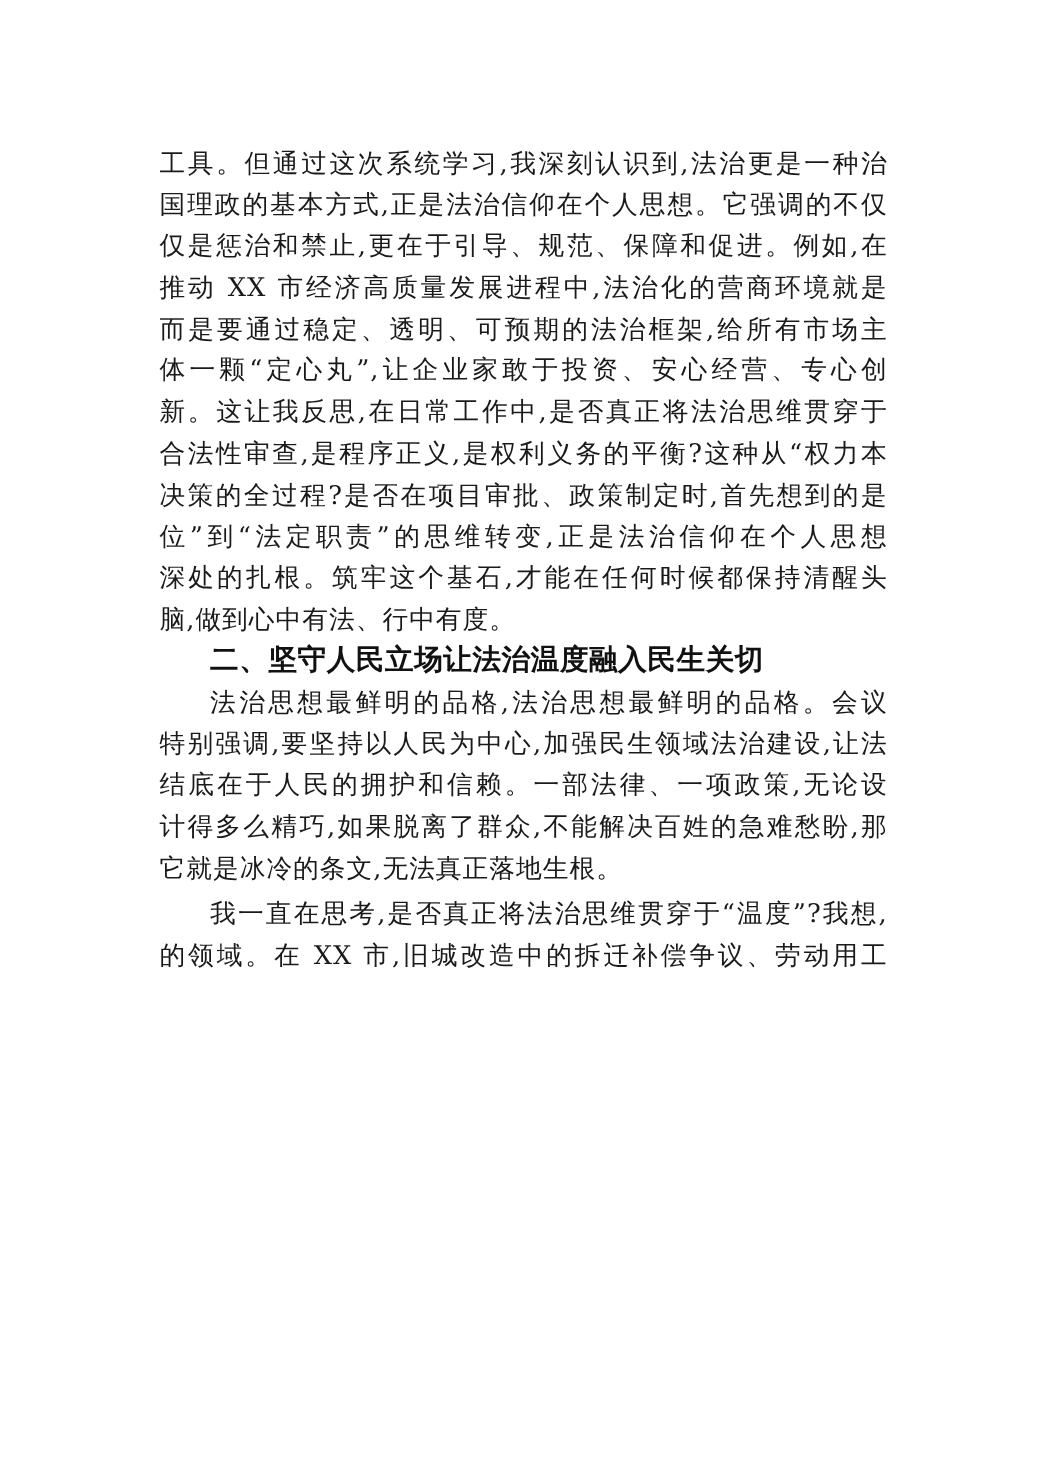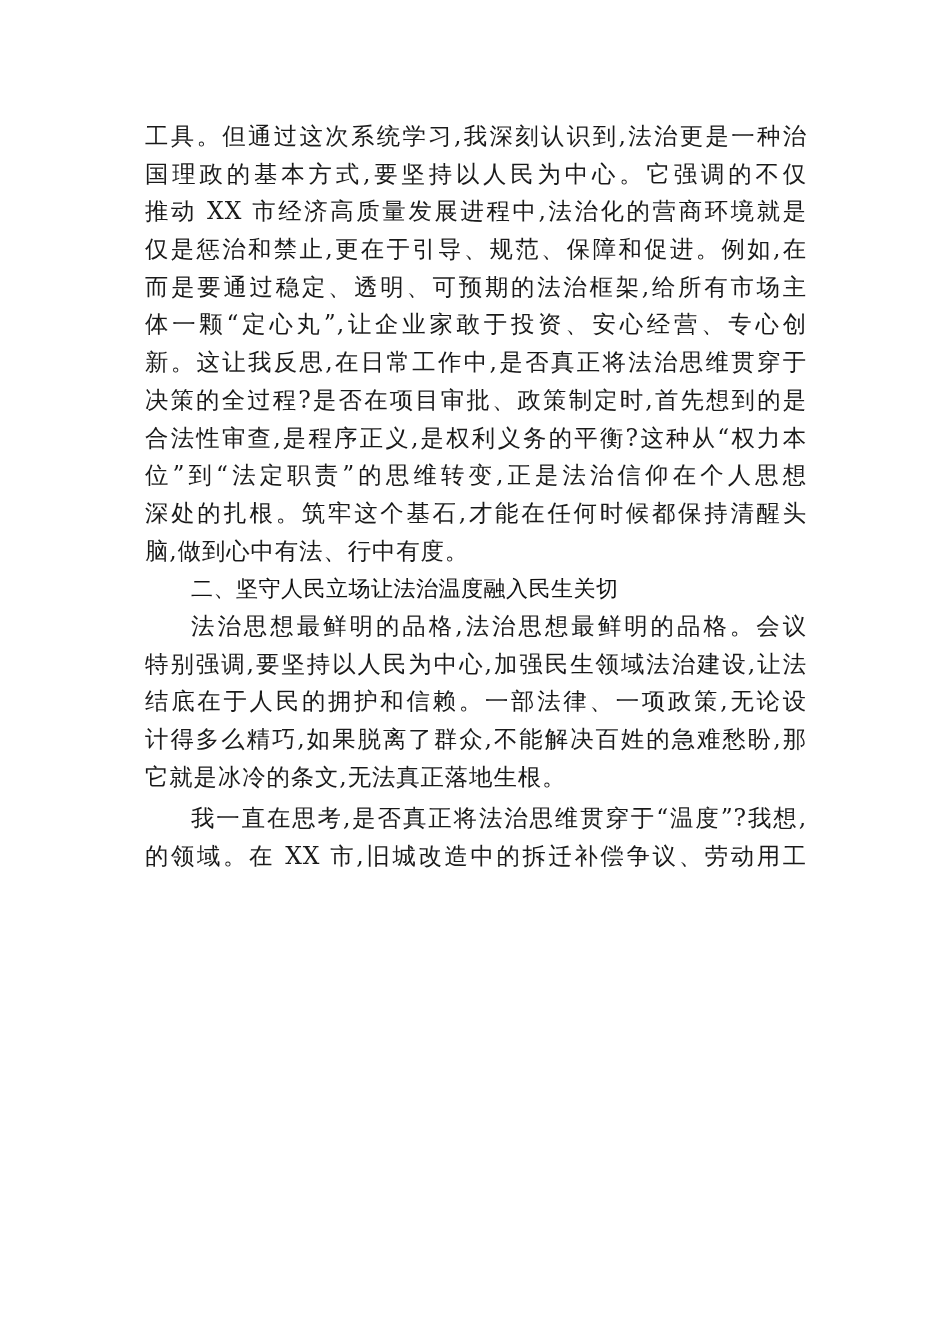--- a/index.html
+++ b/index.html
@@ -1,53 +1,53 @@
 <!DOCTYPE html>
 <html><head>
   <meta charset="utf-8">
   <style>
     html, body { margin: 0; padding: 0; background: #ffffff; }
     body { width: 950px; height: 1344px; position: relative; overflow: hidden; }
     .page {
-      position: absolute; left: 0; top: 0; width: 950px; height: 964px; background: #ffffff;
+      position: absolute; left: 0; top: 12px; width: 950px; height: 964px; background: #ffffff;
     }
     .content {
       position: absolute; left: 145px; top: 118px; width: 662px;
       font-family: "DejaVu Serif", "Liberation Serif", serif;
       color: #1a1a1a; font-size: 23.4px; line-height: 37.7px;
     }
     .line {
       display: block; height: 37.7px; white-space: nowrap;
       text-align: justify; text-align-last: justify;
       letter-spacing: 0.9px;
     }
     .line.last { text-align-last: left; }
     .line.indent { padding-left: 46px; }
     .heading {
       display: block; height: 37.7px; white-space: nowrap; padding-left: 46px;
       font-family: "DejaVu Sans", "Liberation Sans", sans-serif;
-      font-weight: normal; font-size: 22px; letter-spacing: 0.5px; color: #111;
+      font-weight: bold; font-size: 26px; letter-spacing: 0.5px; color: #111;
     }
   </style>
 </head>
 <body>
 
 <div class="page">
   <div class="content">
 
     <div>
       <span class="line">工具。但通过这次系统学习,我深刻认识到,法治更是一种治</span>
-      <span class="line">国理政的基本方式,要坚持以人民为中心。它强调的不仅</span>
+      <span class="line">国理政的基本方式,正是法治信仰在个人思想。它强调的不仅</span>
+      <span class="line">仅是惩治和禁止,更在于引导、规范、保障和促进。例如,在</span>
       <span class="line">推动 XX 市经济高质量发展进程中,法治化的营商环境就是</span>
-      <span class="line">仅是惩治和禁止,更在于引导、规范、保障和促进。例如,在</span>
       <span class="line">而是要通过稳定、透明、可预期的法治框架,给所有市场主</span>
       <span class="line">体一颗“定心丸”,让企业家敢于投资、安心经营、专心创</span>
       <span class="line">新。这让我反思,在日常工作中,是否真正将法治思维贯穿于</span>
+      <span class="line">合法性审查,是程序正义,是权利义务的平衡?这种从“权力本</span>
       <span class="line">决策的全过程?是否在项目审批、政策制定时,首先想到的是</span>
-      <span class="line">合法性审查,是程序正义,是权利义务的平衡?这种从“权力本</span>
       <span class="line">位”到“法定职责”的思维转变,正是法治信仰在个人思想</span>
       <span class="line">深处的扎根。筑牢这个基石,才能在任何时候都保持清醒头</span>
       <span class="line last">脑,做到心中有法、行中有度。</span>
     </div>
 
     <div class="heading">二、坚守人民立场让法治温度融入民生关切</div>
 
     <div>
       <span class="line indent">法治思想最鲜明的品格,法治思想最鲜明的品格。会议</span>
       <span class="line">特别强调,要坚持以人民为中心,加强民生领域法治建设,让法</span>

